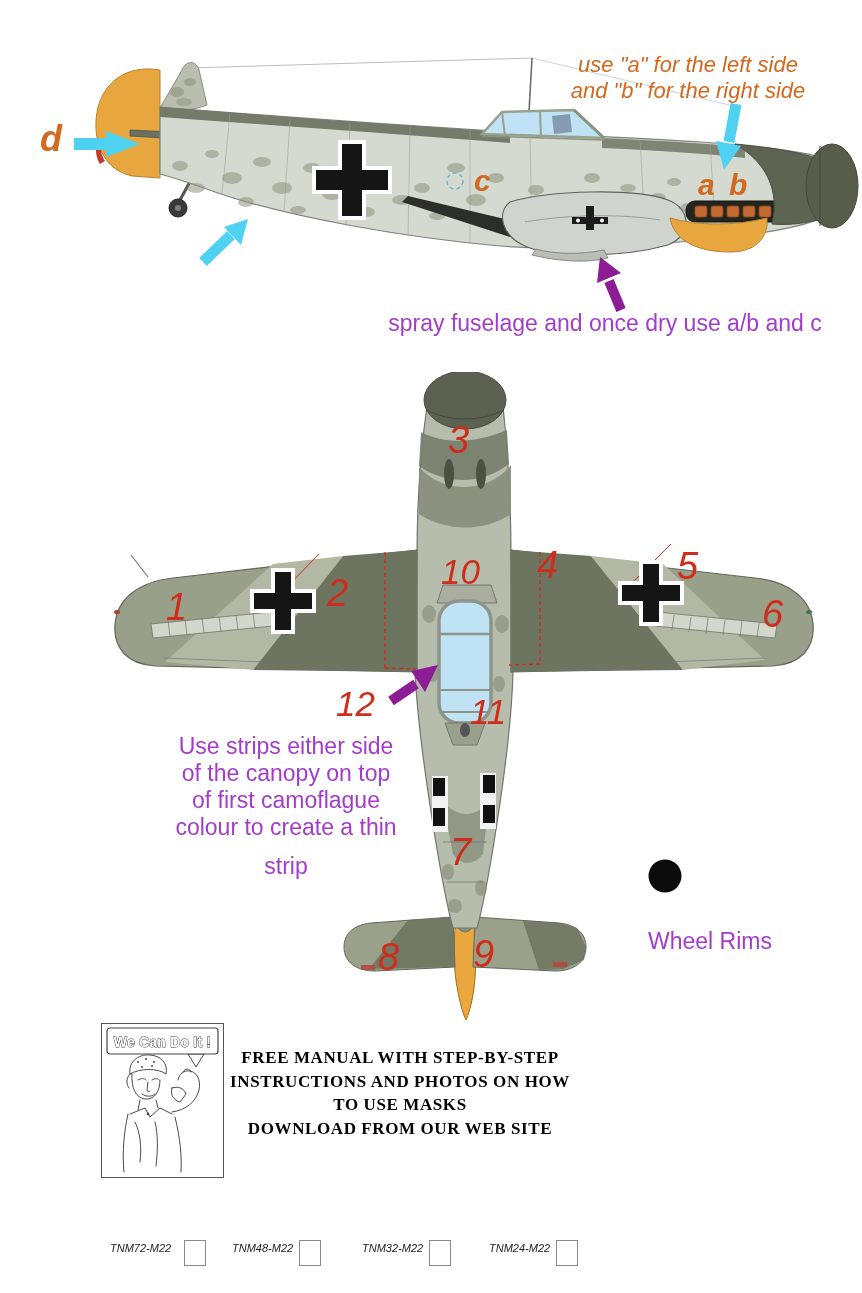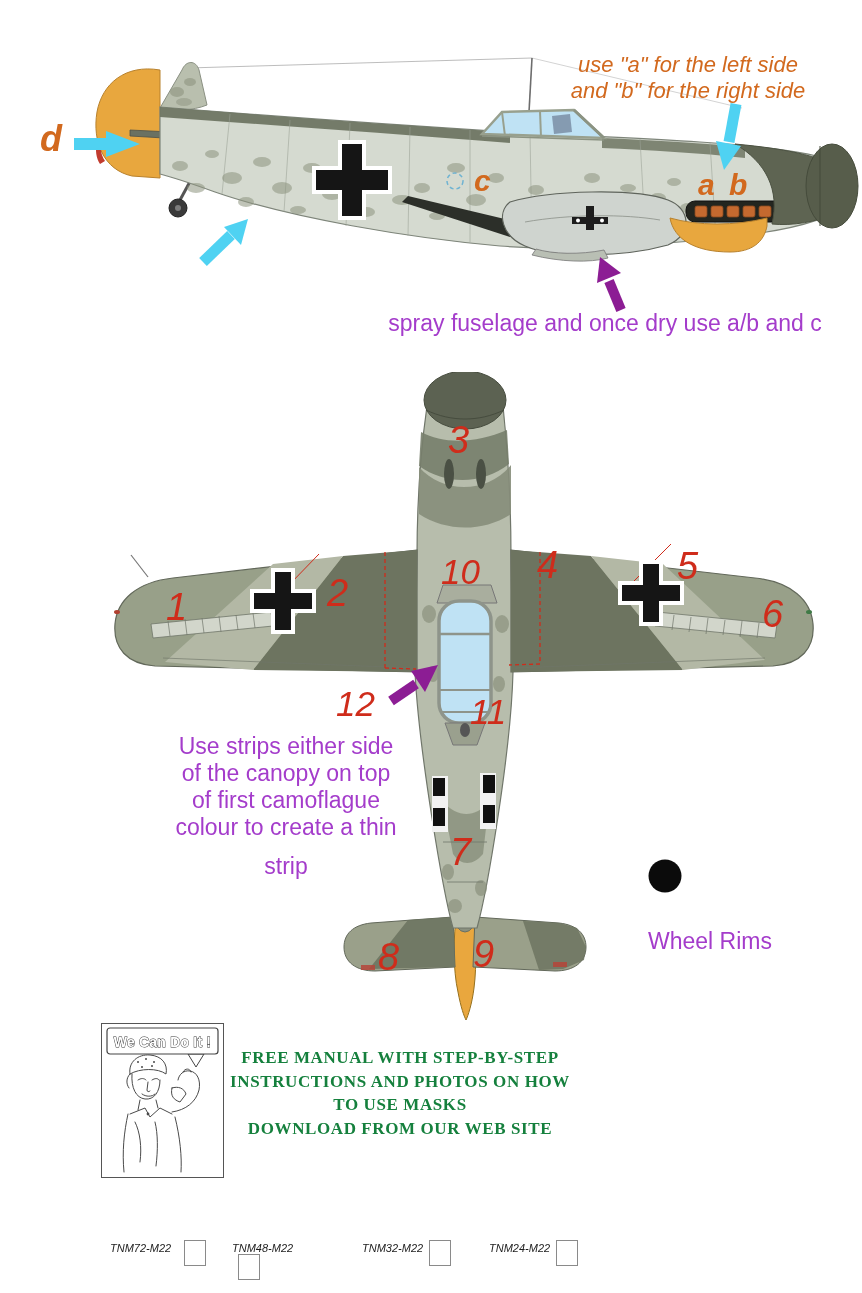--- a/index.html
+++ b/index.html
@@ -26,27 +26,27 @@
   .num{position:absolute;color:#cf2c1b;font-style:italic;font-size:38px;line-height:1;}
   .num-1{left:166px;top:588px;}  .num-2{left:327px;top:574px;}
   .num-3{left:448px;top:421px;}  .num-4{left:537px;top:546px;}
   .num-5{left:677px;top:547px;}  .num-6{left:762px;top:595px;}
   .num-7{left:450px;top:833px;}  .num-8{left:378px;top:938px;}
   .num-9{left:473px;top:935px;}  .num-10{left:441px;top:554px;font-size:35px;}
   .num-11{left:438px;top:694px;font-size:35px;margin-left:32px;} .num-12{left:336px;top:686px;font-size:35px;}
   
   .manual{left:220px;top:1046px;width:360px;text-align:center;
           font-family:"Liberation Serif",serif;font-weight:700;font-size:17px;
-          line-height:23.5px;color:#15803d;letter-spacing:0.6px;}
+          line-height:23.5px;color:#000000;letter-spacing:0.6px;}
   
   .product{position:absolute;top:1240px;display:flex;align-items:flex-start;}
   .product .code{font-style:italic;font-size:11px;color:#1c1c1c;padding-top:2px;}
   .product .box{width:20px;height:24px;border:1.5px solid #8a8a8a;background:#fff;margin-left:6px;}
   .product-1{left:110px;} .product-1 .box{margin-left:13px;}
-  .product-2{left:232px;flex-direction:column;} .product-3{left:362px;} .product-4{left:489px;}
+  .product-2{left:232px;} .product-3{left:362px;} .product-4{left:489px;}
 </style>
 </head>
 <body>
 
 <div class="page">
 
   <svg class="abs" style="left:80px;top:50px;" width="782" height="218" viewBox="0 0 782 218">
 
     <line x1="108" y1="18" x2="452" y2="8" stroke="#b5b5b5" stroke-width="0.9"></line>
     <line x1="452" y1="8" x2="662" y2="58" stroke="#c8c8c8" stroke-width="0.8"></line>

